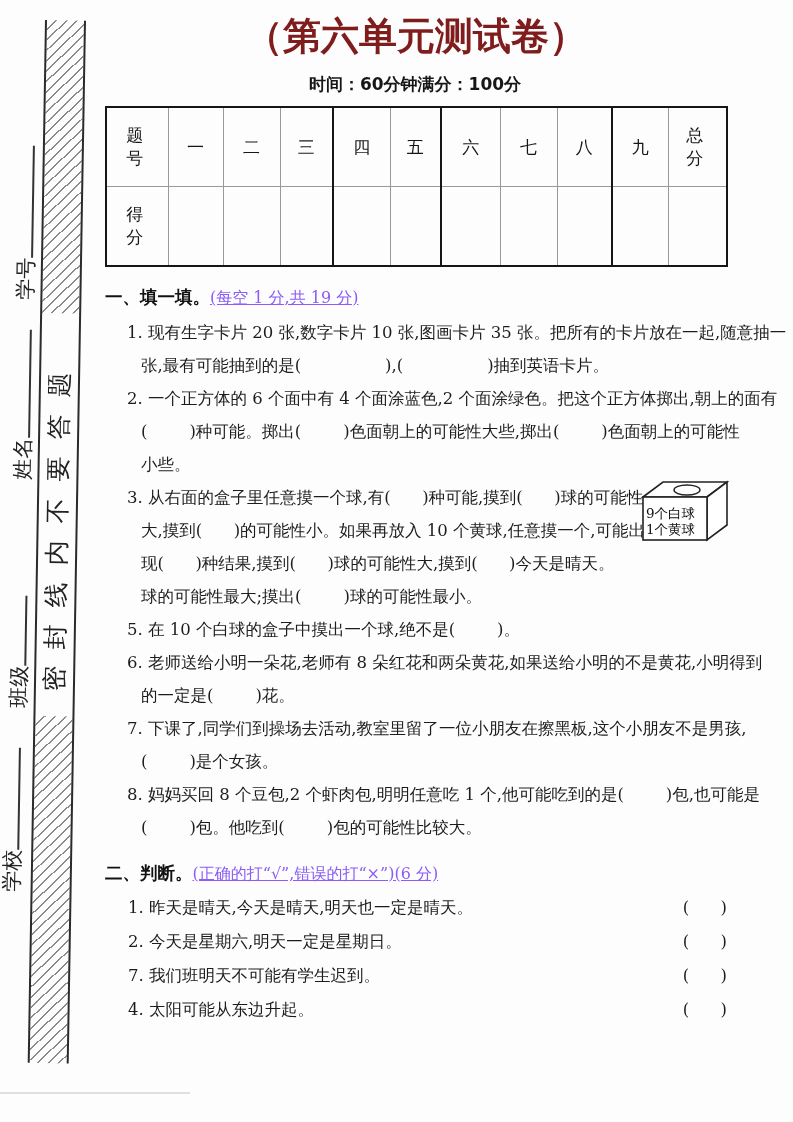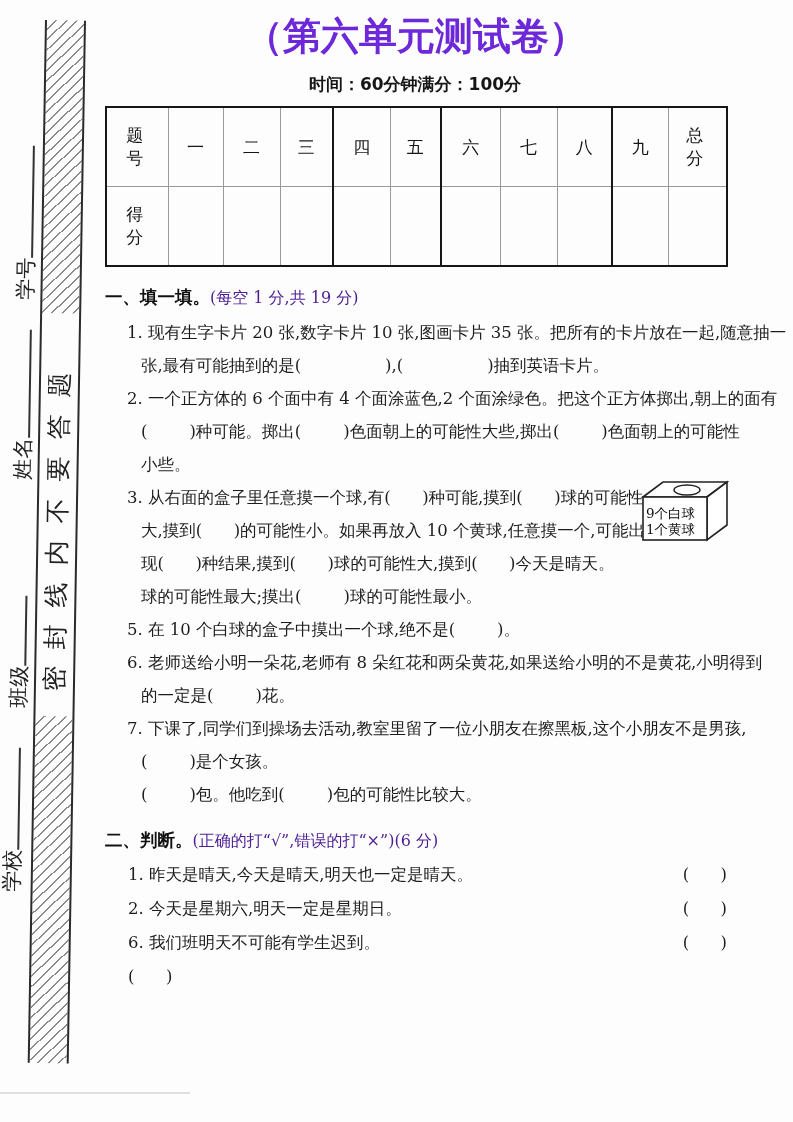--- a/index.html
+++ b/index.html
@@ -27,32 +27,32 @@
   .f-xingming{left:15px;top:480px}.f-xingming .rule{width:108px}
   .f-banji{left:15px;top:708px}.f-banji .rule{width:70px}
   .f-xuexiao{left:11px;top:892px}.f-xuexiao .rule{width:102px}
   .shadow{position:absolute;left:0;top:1092px;width:190px;height:2px;background:#e0e0e0;}
   
   .main{position:absolute;left:105px;top:0;width:622px;}
   .title{margin:0;padding-top:36px;font-size:42px;line-height:54px;font-weight:bold;
     text-align:center;letter-spacing:1px;color:#111;
     font-family:"DejaVu Sans","Liberation Sans",sans-serif;}
   .subtitle{margin:12px 0 0;font-size:38px;line-height:48px;font-weight:bold;text-align:center;
-    color:#6d28d9;font-family:"DejaVu Sans","Liberation Sans",sans-serif;}
+    color:#7f1d1d;font-family:"DejaVu Sans","Liberation Sans",sans-serif;}
   .meta{margin:13px 2px 0 0;font-size:17px;line-height:22px;font-weight:bold;text-align:center;
     color:#161616;font-family:"DejaVu Sans","Liberation Sans",sans-serif;}
   table.score{margin-top:11px;border-collapse:collapse;width:622px;table-layout:fixed;
     border:2.5px solid #161616;}
   table.score td{border:1px solid #999;height:33px;text-align:center;vertical-align:middle;
     font-size:17px;color:#161616;padding:16px;}
   table.score td.thick{border-left:2px solid #161616;}
   table.score td.lab{letter-spacing:5px;}
   .sec-head{margin-top:19px;font-size:17.5px;line-height:23px;color:#111;white-space:pre;}
   .sec-head b{font-weight:bold;}
-  .sec-head .note{font-size:16px;color:#4c1d95;}
+  .sec-head .note{font-size:16px;color:#8b5cf6;text-decoration:underline;}
   .sec-head.second{margin-top:18px;}
   .q{margin:0;}
   .q .first{margin-top:7px;}
   .qline{height:33px;line-height:33px;font-size:16.5px;white-space:pre;color:#1c1c1c;}
   .qline.num{padding-left:22px;}
   .qline.cont{padding-left:36px;}
   .tf{display:flex;justify-content:space-between;height:34px;line-height:34px;
     font-size:16.5px;white-space:pre;padding-left:23px;}
   .tf.first{margin-top:6px;}
   .tf .ans{white-space:pre;}
@@ -149,29 +149,30 @@
   </div>
   <div class="q">
     <div class="qline num">6. 老师送给小明一朵花,老师有 8 朵红花和两朵黄花,如果送给小明的不是黄花,小明得到</div>
     <div class="qline cont">的一定是(        )花。</div>
   </div>
   <div class="q">
     <div class="qline num">7. 下课了,同学们到操场去活动,教室里留了一位小朋友在擦黑板,这个小朋友不是男孩,</div>
     <div class="qline cont">(        )是个女孩。</div>
   </div>
   <div class="q">
+    <div class="qline num">8. 妈妈买回 8 个豆包,2 个虾肉包,明明任意吃 1 个,他可能吃到的是(        )包,也可能是</div>
     <div class="qline cont">(        )包。他吃到(        )包的可能性比较大。</div>
   </div>
 
   <div class="sec-head second"><b>二、判断。</b><span class="note">(正确的打“√”,错误的打“×”)(6 分)</span></div>
 
   <div class="tf first"><span>1. 昨天是晴天,今天是晴天,明天也一定是晴天。</span><span class="ans">(      )</span></div>
   <div class="tf"><span>2. 今天是星期六,明天一定是星期日。</span><span class="ans">(      )</span></div>
-  <div class="tf"><span>6. 我们班明天不可能有学生迟到。</span><span class="ans">(      )</span></div>
-  <div class="tf"><span class="ans">(      )</span></div>
+  <div class="tf"><span>7. 我们班明天不可能有学生迟到。</span><span class="ans">(      )</span></div>
+  <div class="tf"><span>4. 太阳可能从东边升起。</span><span class="ans">(      )</span></div>
 
   <svg class="figure" viewBox="0 0 104 106" xmlns="http://www.w3.org/2000/svg">
     <polygon points="10,24 30,9 94,9 74,24" fill="#ffffff" stroke="#222" stroke-width="1.6"></polygon>
     <polygon points="74,24 94,9 94,52 74,67" fill="#ffffff" stroke="#222" stroke-width="1.6"></polygon>
     <rect x="10" y="24" width="64" height="43" fill="#ffffff" stroke="#222" stroke-width="1.6"></rect>
     <ellipse cx="54" cy="17" rx="13" ry="5" fill="#ffffff" stroke="#222" stroke-width="1.4"></ellipse>
     <text x="13" y="45" font-size="13.5" fill="#111">9个白球</text>
     <text x="13" y="61" font-size="13.5" fill="#111">1个黄球</text>
   </svg>
 

